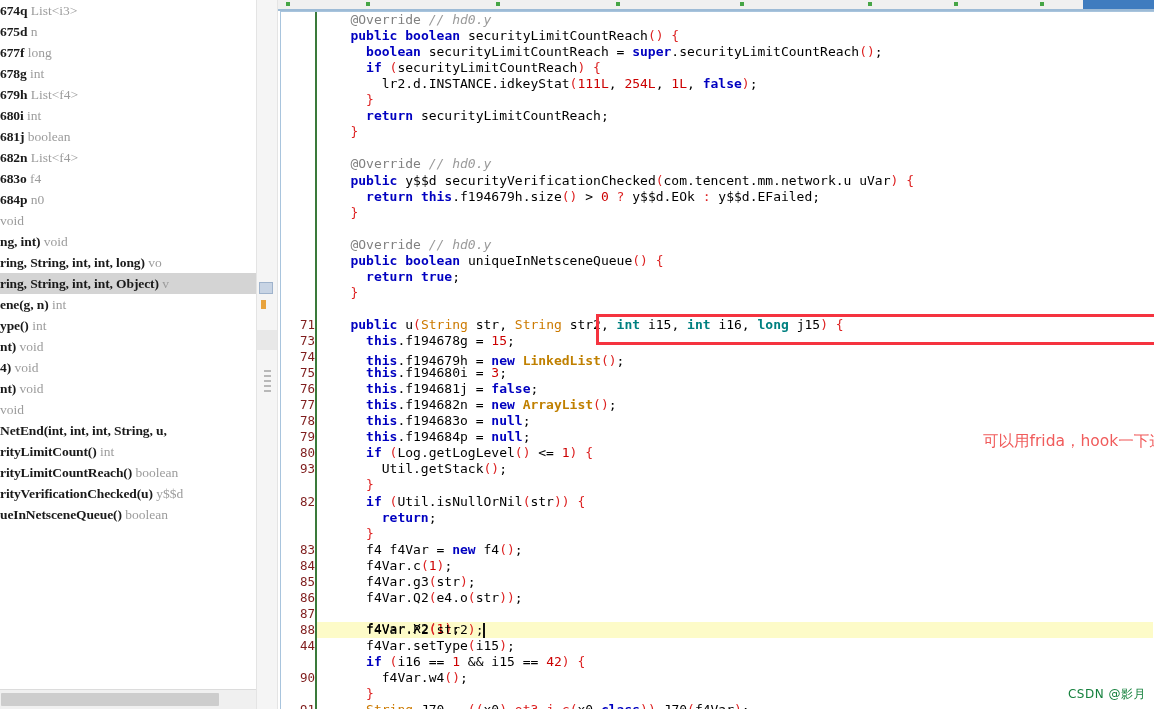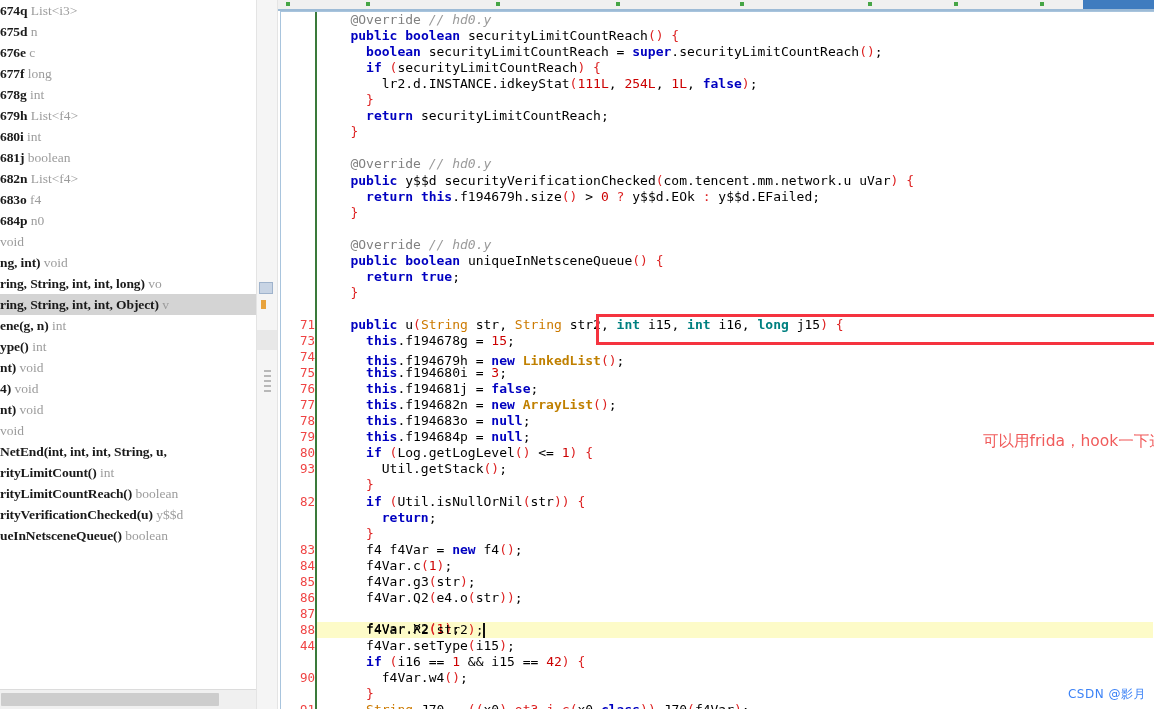--- a/index.html
+++ b/index.html
@@ -144,21 +144,21 @@
     height: 698px;
     overflow: hidden;
   }
   .gutter-line {
     position: absolute;
     left: 0; top: 0;
     width: 34px;
     text-align: right;
     font-family: "DejaVu Sans Mono", monospace;
     font-size: 12.5px;
-    color: #ef4444;
+    color: #7f1d1d;
   }
   .green-bar {
     position: absolute;
     left: 34px; top: 0;
     width: 2px; height: 698px;
     background: #3a7a3a;
   }
 
   .code-line {
     position: absolute;
@@ -215,34 +215,33 @@
     width: 2px; height: 15px;
     background: #111;
   }
 
   
   #watermark {
     position: absolute;
     right: 8px; bottom: 6px;
     font-family: "DejaVu Sans", sans-serif;
     font-size: 12px;
-    color: #3b82f6;
+    color: #15803d;
     letter-spacing: .5px;
   }
 </style>
 </head>
 <body>
 
 <div id="app">
 
   <div id="left-panel">
     <div id="left-rows">
         <div class="tree-row"><span class="tname">674q</span><span class="ttype"> List&lt;i3&gt;</span></div>
         <div class="tree-row"><span class="tname">675d</span><span class="ttype"> n</span></div>
-        <div class="tree-row"><span class="tname">676e</span><span class="ttype"> c</span></div>
         <div class="tree-row"><span class="tname">677f</span><span class="ttype"> long</span></div>
         <div class="tree-row"><span class="tname">678g</span><span class="ttype"> int</span></div>
         <div class="tree-row"><span class="tname">679h</span><span class="ttype"> List&lt;f4&gt;</span></div>
         <div class="tree-row"><span class="tname">680i</span><span class="ttype"> int</span></div>
         <div class="tree-row"><span class="tname">681j</span><span class="ttype"> boolean</span></div>
         <div class="tree-row"><span class="tname">682n</span><span class="ttype"> List&lt;f4&gt;</span></div>
         <div class="tree-row"><span class="tname">683o</span><span class="ttype"> f4</span></div>
         <div class="tree-row"><span class="tname">684p</span><span class="ttype"> n0</span></div>
         <div class="tree-row"><span class="tname"></span><span class="ttype">void</span></div>
         <div class="tree-row"><span class="tname">ng, int)</span><span class="ttype"> void</span></div>

